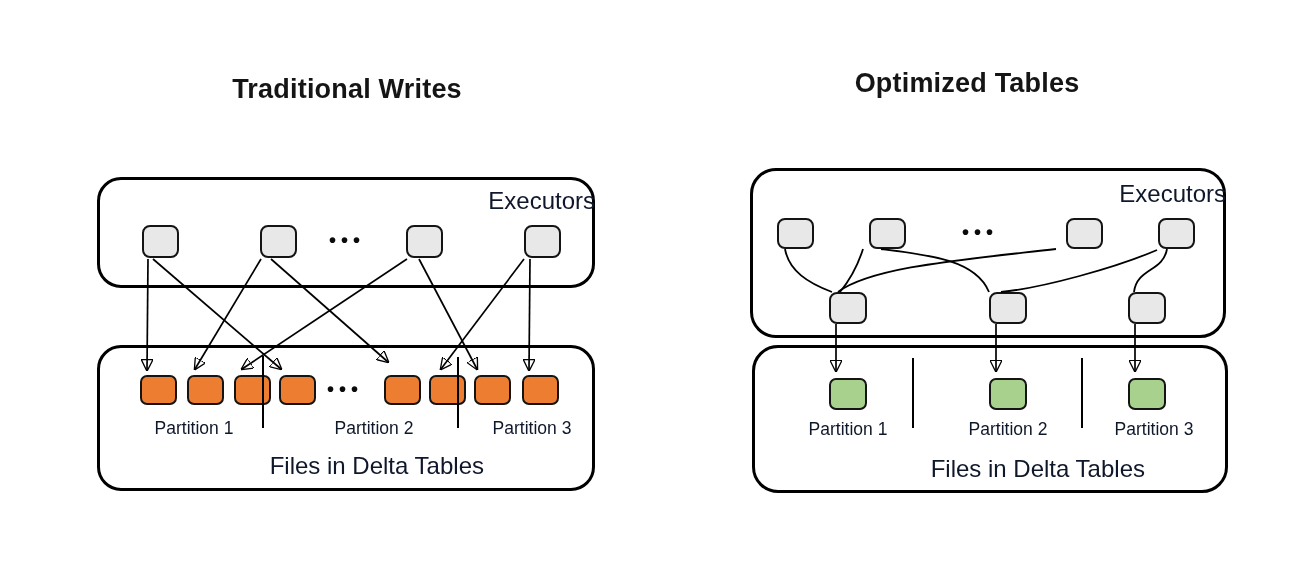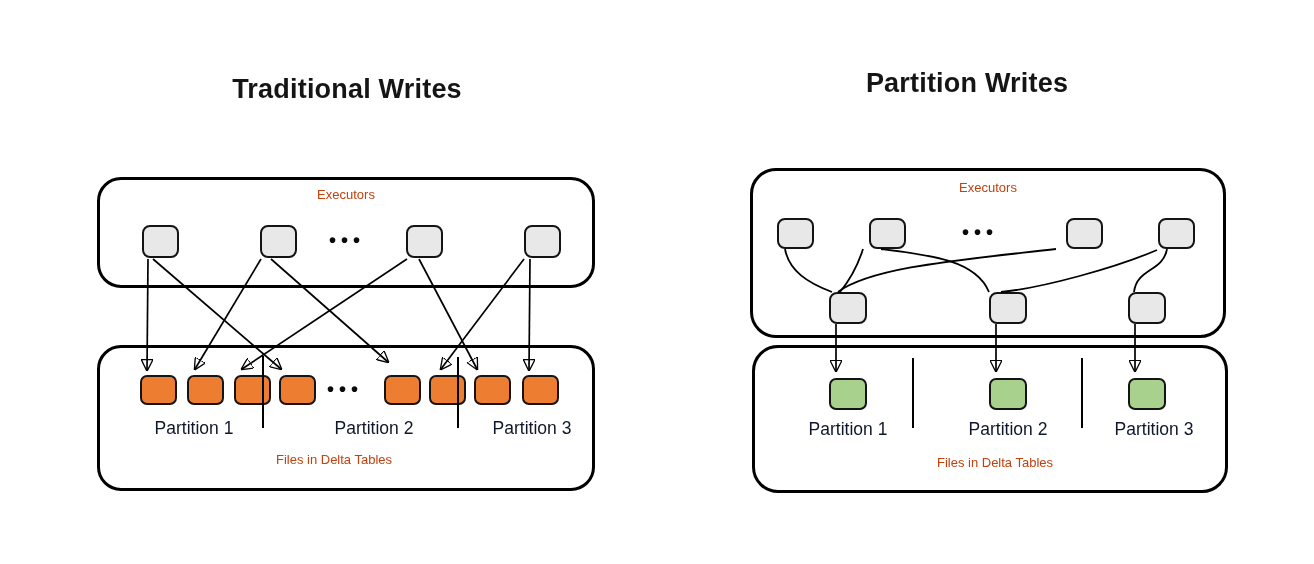--- a/index.html
+++ b/index.html
@@ -35,23 +35,23 @@
   }
   .container-box{
     position:absolute;
     border:3.5px solid var(--stroke);
     border-radius:24px;
     background:transparent;
     box-sizing:border-box;
   }
   .box-label{
     position:absolute;
-    text-align:center;
-    font-size:13px;
-    color:#c2410c;
+    text-align:right;
+    font-size:24px;
+    color:#0f172a;
   }
   .node{
     position:absolute;
     box-sizing:border-box;
     border:2.2px solid var(--node-border);
     border-radius:8px;
     background:var(--node-fill);
   }
   .node.file-orange{background:var(--orange);border-radius:7px;}
   .node.file-green{background:var(--green);border-radius:7px;}
@@ -110,21 +110,21 @@
     <div class="node file-orange" style="left:510px;top:375px;width:37px;height:30px;"></div>
 
     <div class="partition-label" style="left:112px;top:418px;width:140px;">Partition 1</div>
     <div class="partition-label" style="left:292px;top:418px;width:140px;">Partition 2</div>
     <div class="partition-label" style="left:450px;top:418px;width:140px;">Partition 3</div>
 
     <div class="box-label" style="left:172px;top:452px;width:300px;">Files in Delta Tables</div>
   </div>
 
   <div class="abs">
-    <div class="diagram-title" style="left:755px;top:68px;width:400px;">Partition Writes</div>
+    <div class="diagram-title" style="left:755px;top:68px;width:400px;">Optimized Tables</div>
 
     <div class="container-box" style="left:738px;top:168px;width:476px;height:170px;border-radius:26px;"></div>
     <div class="box-label" style="left:738px;top:180px;width:476px;">Executors</div>
 
     <div class="node" style="left:765px;top:218px;width:37px;height:31px;"></div>
     <div class="node" style="left:857px;top:218px;width:37px;height:31px;"></div>
     <div class="dots" style="left:938px;top:222px;width:60px;">•••</div>
     <div class="node" style="left:1054px;top:218px;width:37px;height:31px;"></div>
     <div class="node" style="left:1146px;top:218px;width:37px;height:31px;"></div>
 

